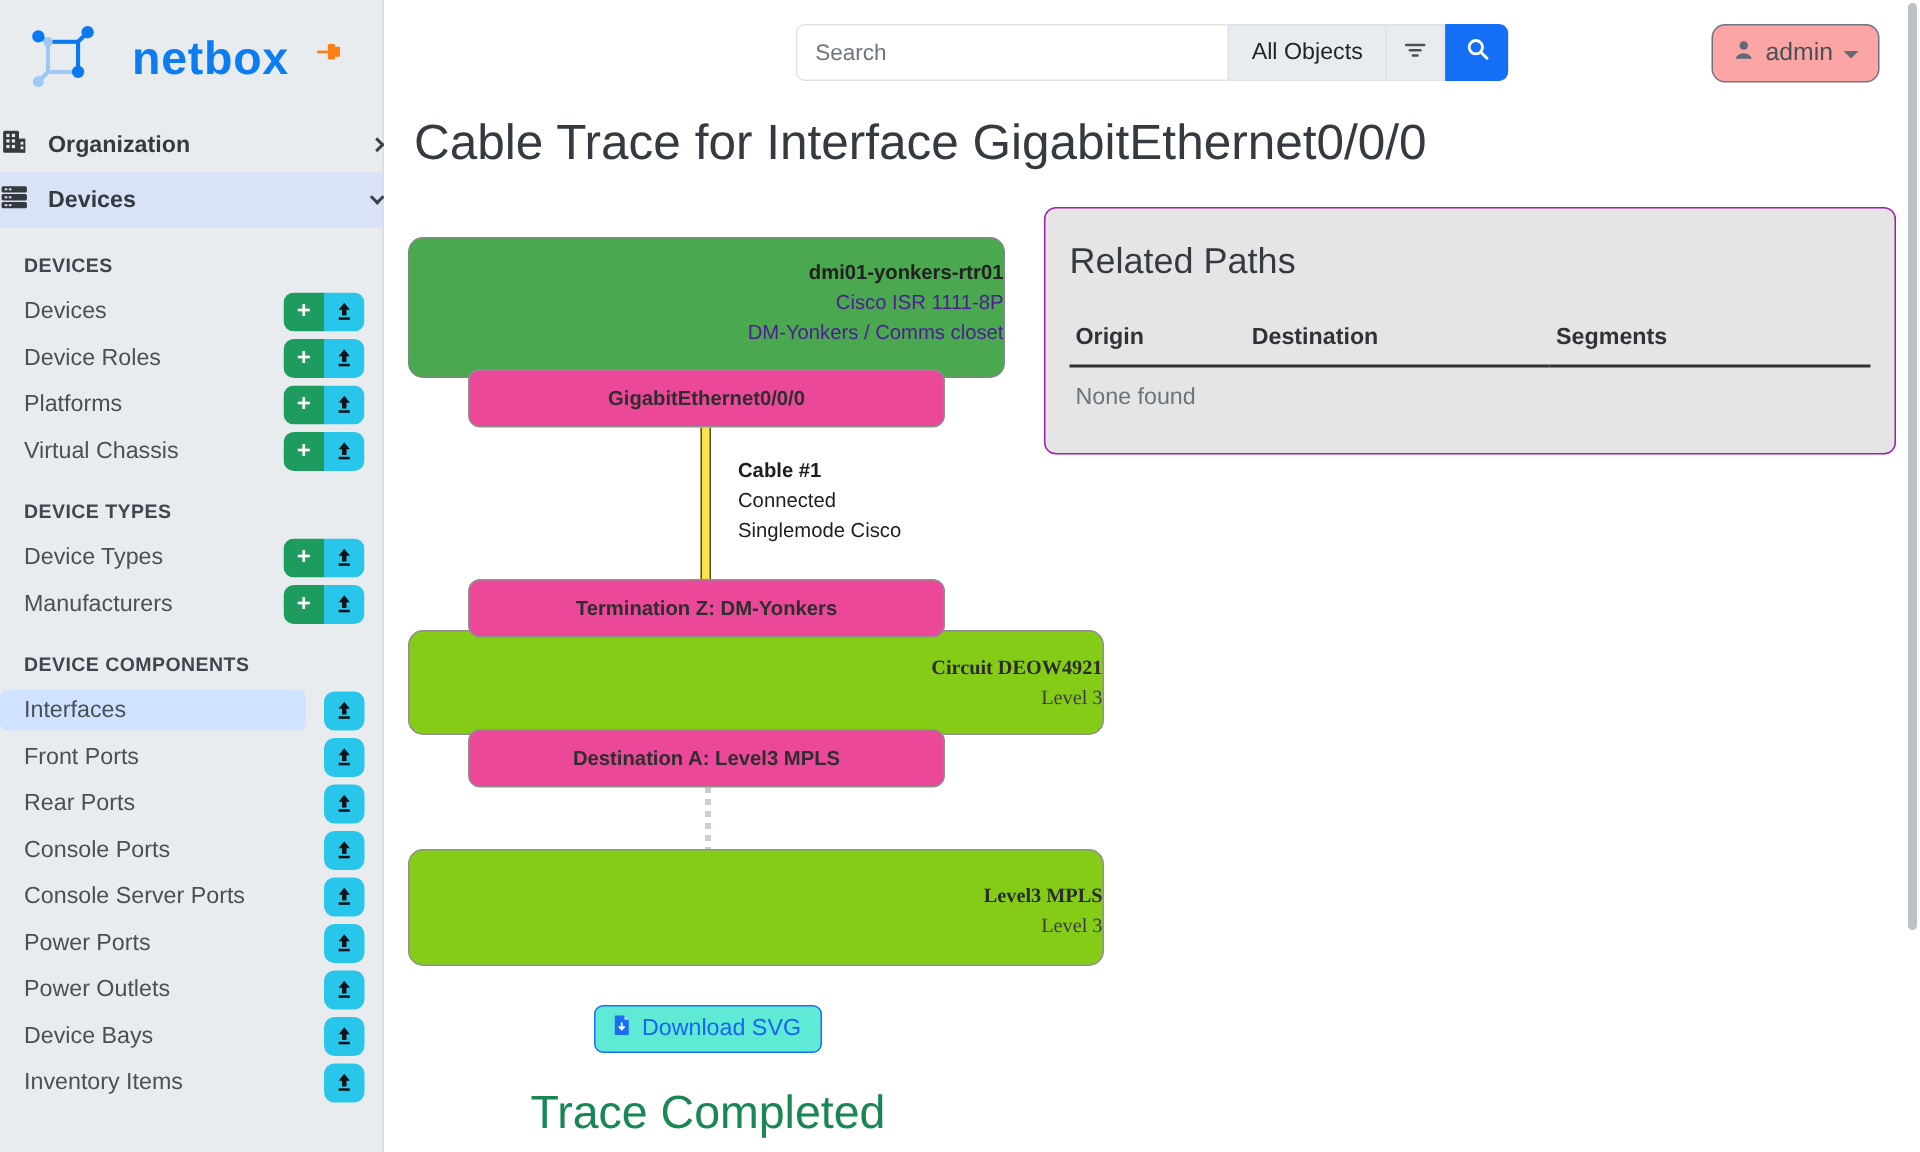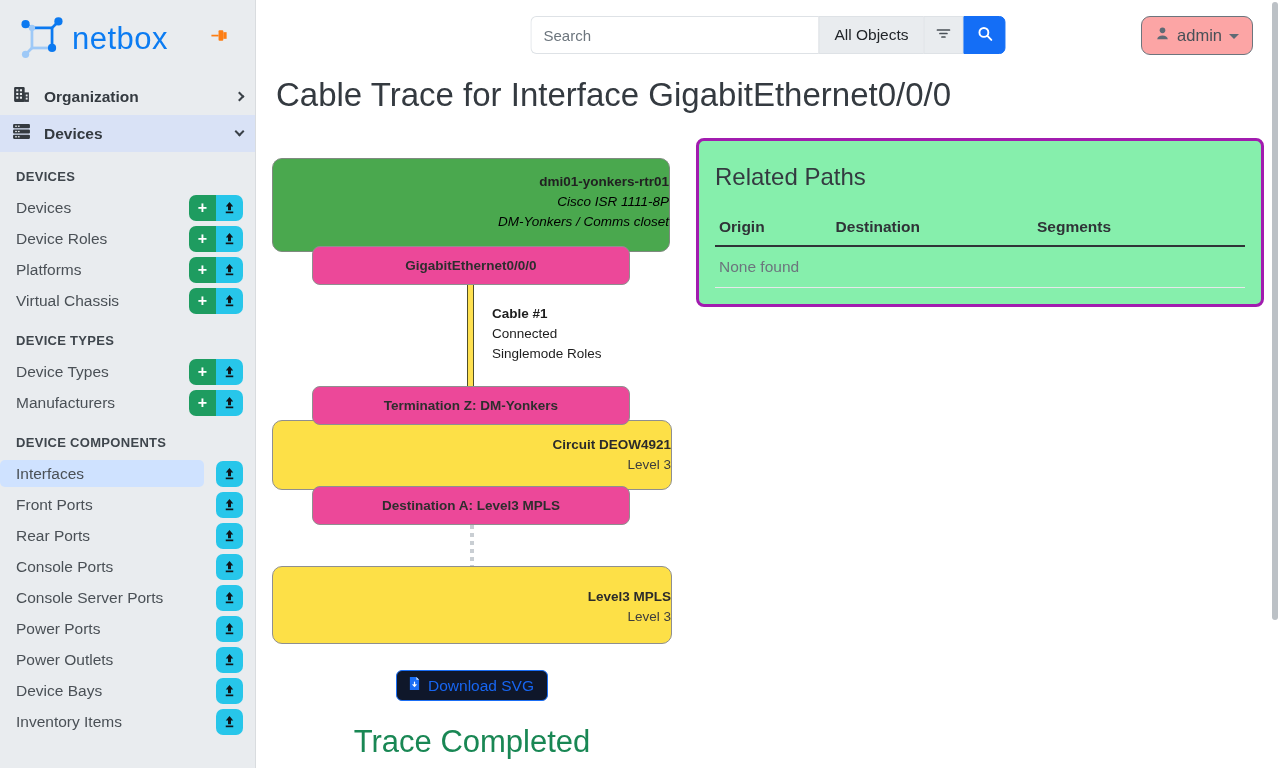--- a/index.html
+++ b/index.html
@@ -4,23 +4,23 @@
 <style>
   * { margin:0; padding:0; box-sizing:border-box; }
   html,body { width:1280px; height:768px; overflow:hidden; background:#fff;
               font-family:"Liberation Sans", sans-serif; }
   .app { position:relative; width:1280px; height:768px; display:flex; }
 
   
   .sidebar { width:256px; min-width:256px; height:768px; background:#e9ecef;
              border-right:1px solid #d9dcdf; position:relative; }
   .logo-row { height:78px; display:flex; align-items:center; padding-left:20px; }
-  .logo-text { font-size:31px; font-weight:normal; color:#0c7cf2; margin-left:8px; letter-spacing:.5px; }
+  .logo-text { font-size:31px; font-weight:bold; color:#0c7cf2; margin-left:24px; letter-spacing:.5px; }
   .pin { position:absolute; right:26px; top:28px; cursor:pointer; }
-  .nav-row { height:37px; display:flex; align-items:center; padding:0 12px; gap:13px; cursor:pointer; }
+  .nav-row { height:37px; display:flex; align-items:center; padding:0 0; gap:13px; cursor:pointer; }
   .nav-row .nav-label { flex:1; font-weight:bold; font-size:15.5px; color:#343a40; }
   .nav-row.active { background:#d9e2f6; }
   .chev { width:7px; height:7px; border-right:2px solid #3a4148; border-bottom:2px solid #3a4148; display:inline-block; }
   .chev.right { transform:rotate(-45deg); }
   .chev.down  { transform:rotate(45deg); margin-top:-4px; }
   .section-header { margin:17px 16px 8px; font-size:13px; font-weight:bold; color:#3f464d; letter-spacing:.3px; }
   .side-item { height:31px; display:flex; align-items:center; padding:0 12px 0 16px; position:relative; }
   .side-item .hl { display:none; position:absolute; left:0; right:51px; top:2px; bottom:2px;
                    background:#cfe2ff; border-radius:5px; }
   .side-item.active .hl { display:block; }
@@ -56,49 +56,49 @@
   .content-row { display:flex; margin-top:24px; padding-left:16px; }
   .trace-col { width:424px; min-width:424px; }
   .paths-col { flex:1; margin-right:16px; }
 
   
   .trace-canvas { position:relative; width:400px; height:612px; margin-top:20px; font-size:13.5px; }
   .t-box { position:absolute; text-align:right; }
   .t-device { left:0; top:0; width:398px; height:94px; background:#4aa84e; border:1px solid #7f8a7f;
               border-radius:10px; padding-top:13px; line-height:20px; cursor:pointer; }
   .t-device .t-name { font-weight:bold; color:#212121; }
-  .t-device .t-sub { color:#000000;font-style:italic; }
+  .t-device .t-sub { color:#4c1d95; }
   .t-mid { left:40px; width:318px; height:39px; background:#ec4899; border:1px solid #8f8f8f;
            border-radius:8px; display:flex; align-items:center; justify-content:center;
            font-weight:bold; color:#2e2e2e; cursor:pointer; z-index:2; }
   .t-iface { top:88px; }
   .t-termz { top:228px; }
   .t-terma { top:328px; }
-  .t-parent { left:0; width:400px; background:#fde047; border:1px solid #8f8f8f; border-radius:10px;
-              line-height:20px; cursor:pointer; z-index:1; }
+  .t-parent { left:0; width:464px; background:#84cc16; border:1px solid #8f8f8f; border-radius:10px;
+              line-height:20px; cursor:pointer; z-index:1;font-family:Liberation Serif, serif; }
   .t-circuit { top:262px; height:70px; padding-top:14px; }
   .t-far { top:408px; height:78px; padding-top:20px; }
   .t-parent .t-name { font-weight:bold; color:#2b2b2b; }
   .t-parent .t-sub { color:#3d3d3d; }
   .cable-line { position:absolute; left:195px; top:127px; width:7px; height:101px;
                 background:#ffe150; border-left:1px solid #4f4f2a; border-right:1px solid #4f4f2a; }
   .cable-label { position:absolute; left:220px; top:146px; text-align:left; line-height:20px;
                  color:#1d1d1d; cursor:pointer; }
   .cable-label .t-name { font-weight:bold; }
   .dashed-line { position:absolute; left:198px; top:367px; width:4px; height:41px;
                  background:repeating-linear-gradient(to bottom,#c9ced3 0 4px,transparent 4px 8px); }
   .download-btn { position:absolute; top:512px; left:50%; transform:translateX(-50%);
                   display:inline-flex; align-items:center; gap:7px; border:1px solid #1a6ef5;
                   color:#1765f0; border-radius:6px; padding:5px 13px 5px 11px; font-size:15.5px;
-                  background:#0f172a; cursor:pointer; white-space:nowrap; }
+                  background:#5eead4; cursor:pointer; white-space:nowrap; }
   .trace-status { position:absolute; top:566px; width:100%; text-align:center; font-size:31px;
                   color:#198754; }
 
   
-  .card { border:3px solid #a21caf; border-radius:8px; background:#86efac; padding:16px; }
+  .card { border:1px solid #a21caf; border-radius:8px; background:#e5e5e5; padding:16px; }
   .card-title { font-size:24px; font-weight:400; color:#343a40; margin:6px 0 18px; }
   table.paths { width:100%; border-collapse:collapse; }
   table.paths th { text-align:left; font-size:15.5px; font-weight:bold; color:#2f3337;
                    padding:9px 4px; border-bottom:2px solid #2f3337; }
   table.paths td { font-size:15.5px; color:#6c757d; padding:11px 4px; border-bottom:1px solid #e6e8ea; }
   .col-origin { width:22%; } .col-dest { width:38%; } .col-seg { width:40%; }
 
   .scroll-thumb { position:absolute; right:2px; top:2px; width:6px; height:618px;
                   background:#bcc1c6; border-radius:3px; cursor:pointer; }
 </style>
@@ -404,21 +404,21 @@
             <div class="t-sub">Cisco ISR 1111-8P</div>
             <div class="t-sub">DM-Yonkers / Comms closet</div>
           </div>
 
           <div class="t-box t-mid t-iface">GigabitEthernet0/0/0</div>
 
           <div class="cable-line"></div>
           <div class="cable-label">
             <div class="t-name">Cable #1</div>
             <div>Connected</div>
-            <div>Singlemode Roles</div>
+            <div>Singlemode Cisco</div>
           </div>
 
           <div class="t-box t-mid t-termz">Termination Z: DM-Yonkers</div>
 
           <div class="t-box t-parent t-circuit">
             <div class="t-name">Circuit DEOW4921</div>
             <div class="t-sub">Level 3</div>
           </div>
 
           <div class="t-box t-mid t-terma">Destination A: Level3 MPLS</div>

